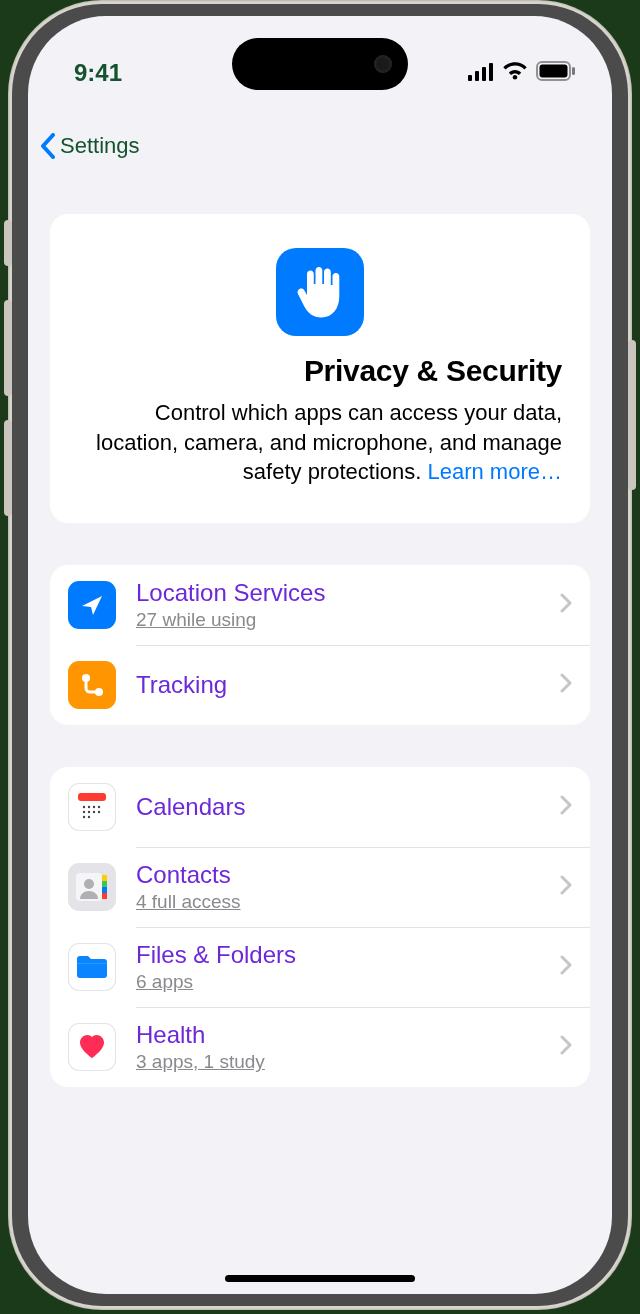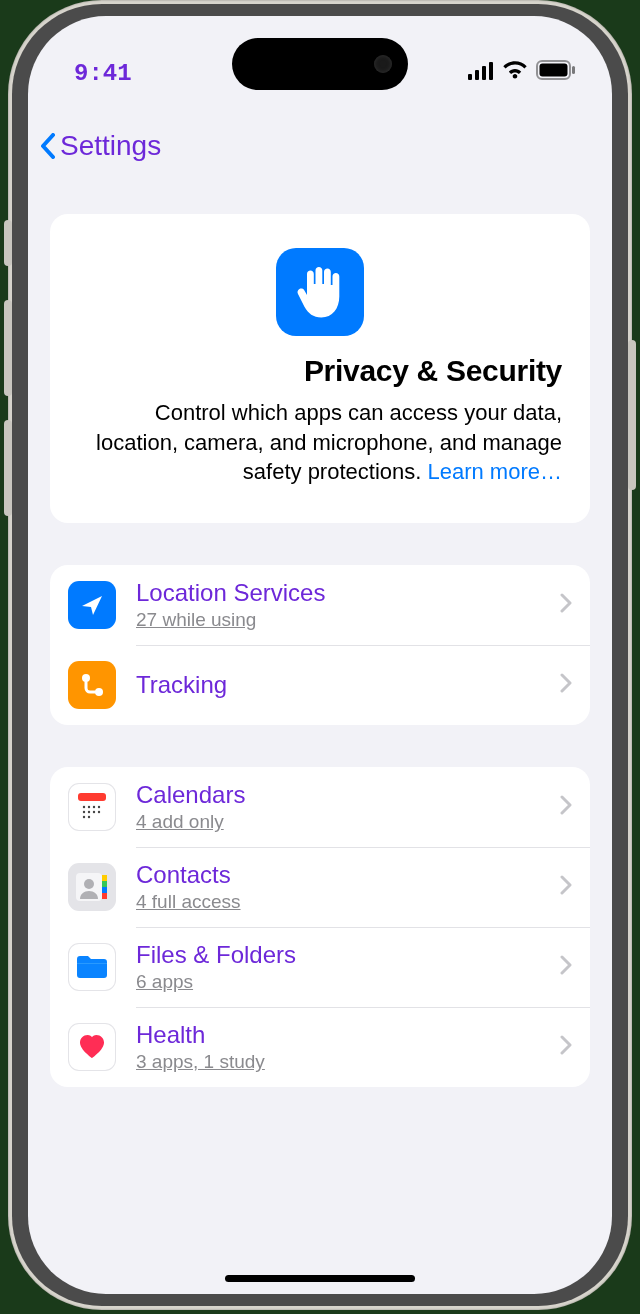--- a/index.html
+++ b/index.html
@@ -29,29 +29,29 @@
     width: 176px; height: 52px; background: #000; border-radius: 30px;
   }
   .island::after{
     content:""; position:absolute; right:16px; top:50%; transform:translateY(-50%);
     width:18px; height:18px; border-radius:50%; background:#1a1a1a; box-shadow: inset 0 0 4px #333;
   }
 
   .status-bar {
     position: absolute; top: 0; left: 0; right: 0; height: 84px;
     display: flex; align-items: center; justify-content: space-between;
-    padding: 30px 36px 0 46px; font-size: 24px; font-weight: 600; color:#6d28d9;font-family:Liberation Mono, monospace;
+    padding: 30px 36px 0 46px; font-size: 24px; font-weight: 600; color:#14532d;
   }
   .status-right { display:flex; align-items:center; gap:8px; }
 
   .nav {
     position:absolute; top:104px; left:0; right:0; height:52px;
     display:flex; align-items:center; padding:0 10px;
   }
-  .nav .back { display:flex; align-items:center; color:#6d28d9; font-size:28px; }
+  .nav .back { display:flex; align-items:center; color:#14532d; font-size:22px; }
   .nav .chev { width:20px; height:30px; display:flex; align-items:center; justify-content:center; margin-right:2px;}
   .content {
     position:absolute; top:168px; left:0; right:0; bottom:0;
     padding: 30px 22px 0; overflow:hidden;
   }
 
   .card {
     background:#fff; border-radius:18px; padding:34px 28px 36px; text-align:right;
   }
   .card .big-icon{
@@ -209,21 +209,20 @@
                   <circle cx="17" cy="25" r="1.2"></circle>
                   <circle cx="22" cy="25" r="1.2"></circle>
                   <circle cx="27" cy="25" r="1.2"></circle>
                   <circle cx="12" cy="30" r="1.2"></circle>
                   <circle cx="17" cy="30" r="1.2"></circle>
                 </g>
               </svg>
           </span>
           <span class="labels">
             <div class="title">Calendars</div>
-            <div class="detail">4 add only</div>
           </span>
           <span class="chev"><svg width="12" height="20" viewBox="0 0 12 20">
                 <path fill="none" stroke="currentColor" stroke-width="3" stroke-linecap="round" stroke-linejoin="round" d="m2 2 8 8-8 8"></path>
               </svg></span>
         </div>
 
         <div class="row">
           <span class="icon ic-grey">
             <svg width="40" height="40" viewBox="0 0 40 40">
                 <rect x="4" y="6" width="26" height="28" rx="4" fill="#f5f5f7"></rect>

